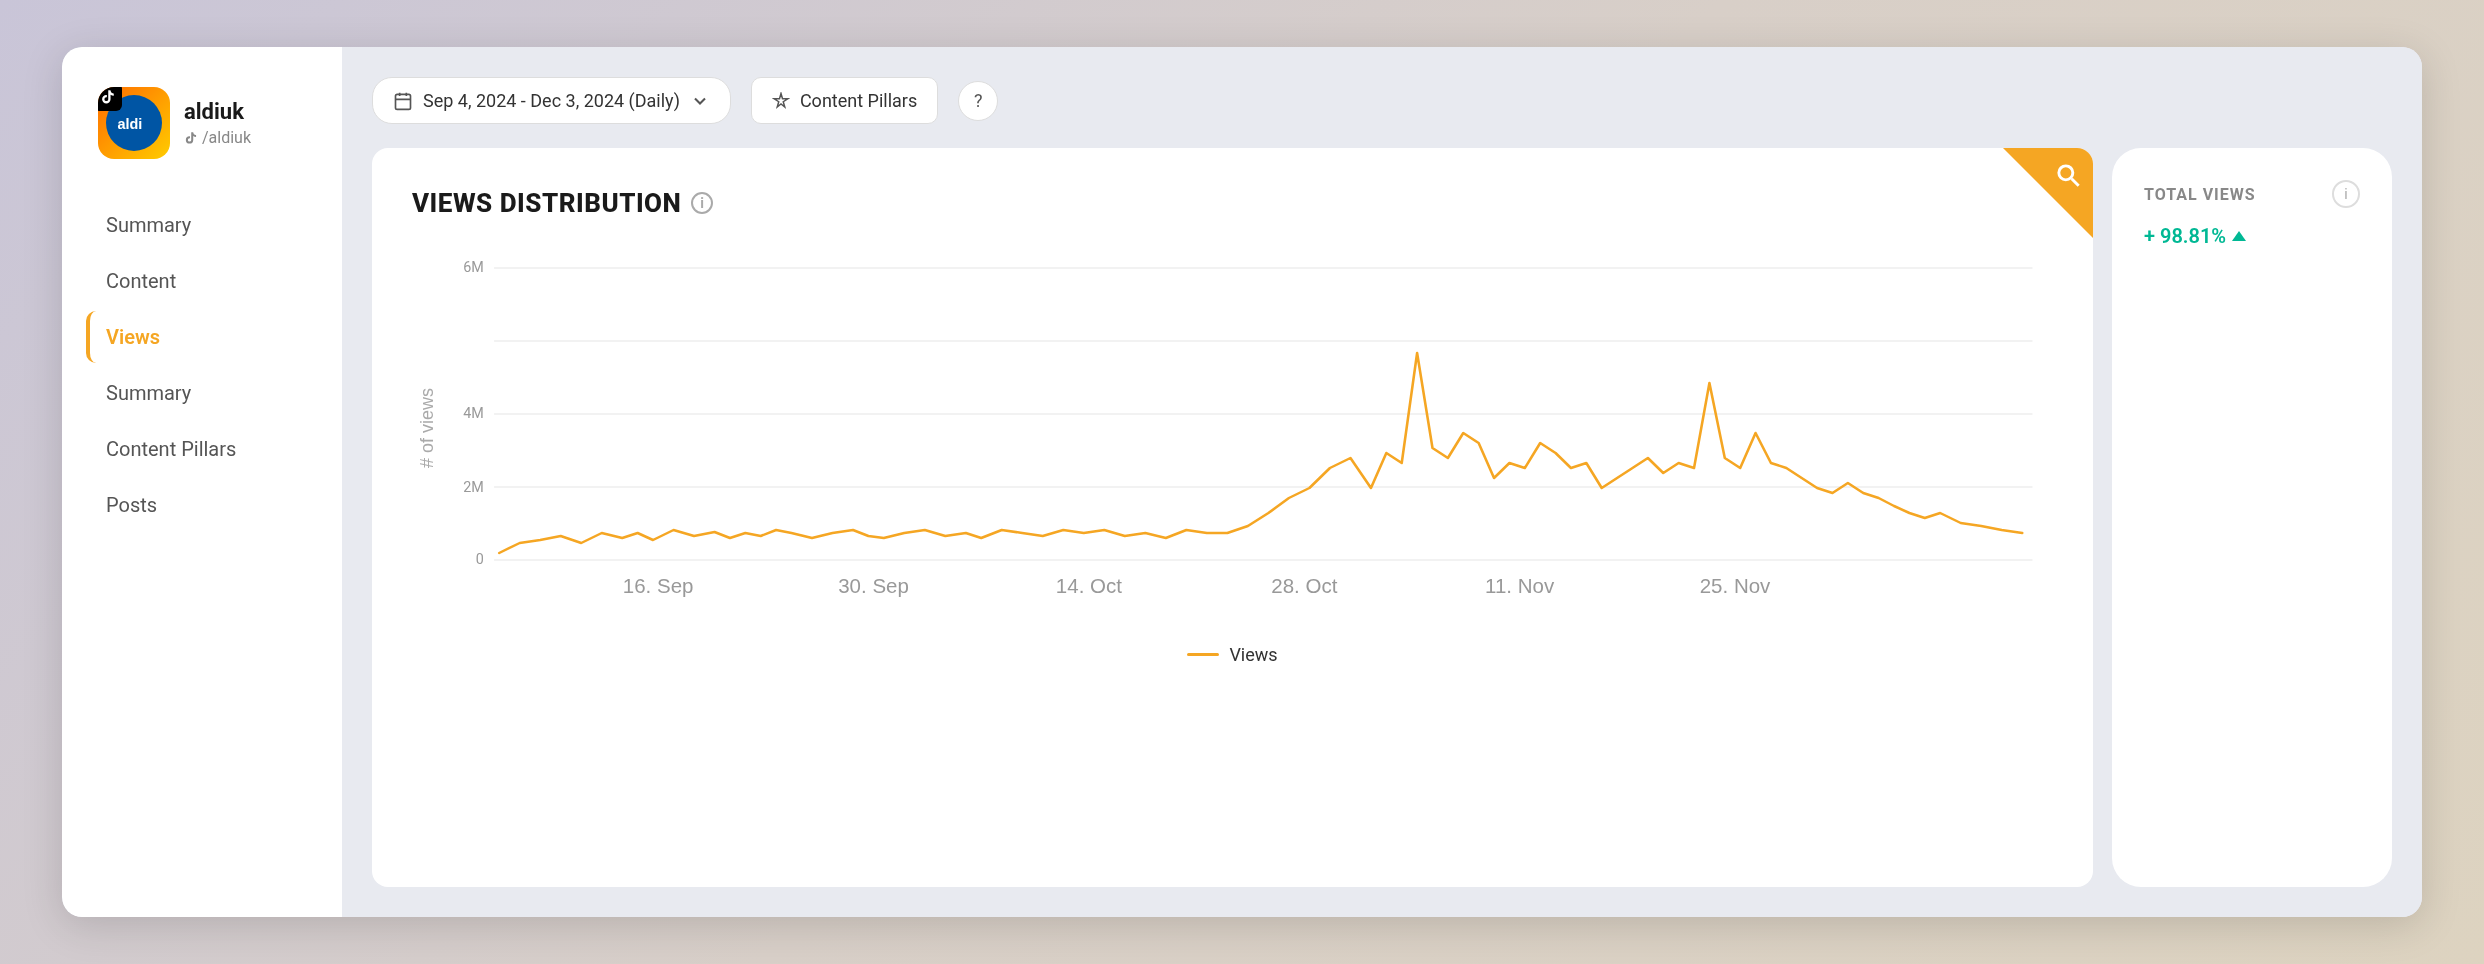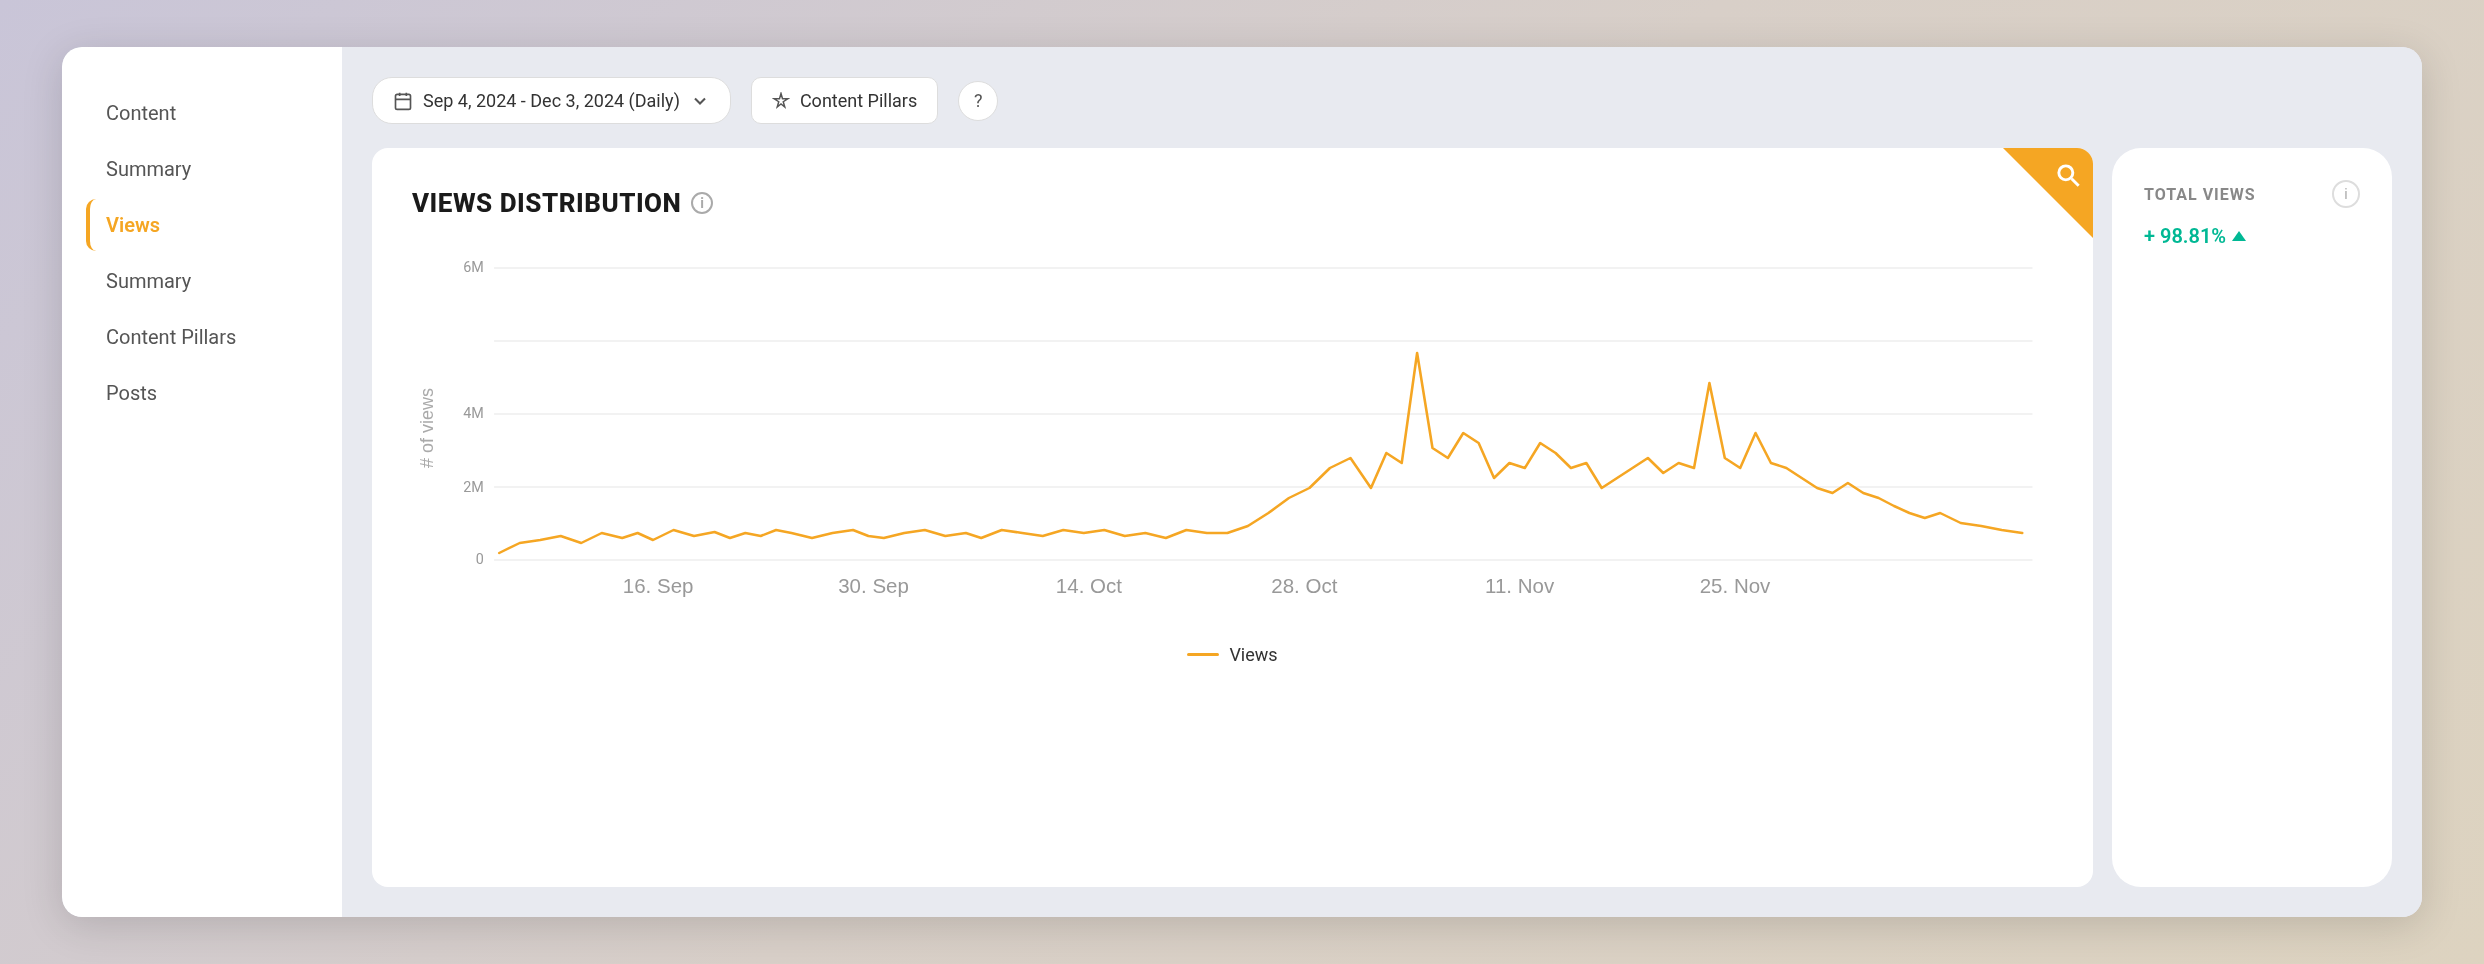--- a/index.html
+++ b/index.html
@@ -304,23 +304,46 @@
       fill: #999;
       font-family: -apple-system, BlinkMacSystemFont, 'Segoe UI', Roboto, sans-serif;
     }
   </style>
 </head>
 <body>
 
 <div class="app-container">
 
   <div class="sidebar">
+    <div class="sidebar-profile">
+      <div class="profile-logo">
+        <div class="tiktok-icon-wrapper">
+          <svg viewBox="0 0 24 24" width="16" height="16" fill="white">
+            <path d="M19.59 6.69a4.83 4.83 0 0 1-3.77-4.25V2h-3.45v13.67a2.89 2.89 0 0 1-2.88 2.5 2.89 2.89 0 0 1-2.89-2.89 2.89 2.89 0 0 1 2.89-2.89c.28 0 .54.04.79.1V9.01a6.33 6.33 0 0 0-.79-.05 6.34 6.34 0 0 0-6.34 6.34 6.34 6.34 0 0 0 6.34 6.34 6.34 6.34 0 0 0 6.33-6.34V8.69a8.27 8.27 0 0 0 4.84 1.56V6.8a4.85 4.85 0 0 1-1.07-.11z"></path>
+          </svg>
+        </div>
+        <div class="profile-logo-inner">
+          <svg viewBox="0 0 50 30" fill="white">
+            <text x="2" y="24" font-size="20" font-weight="900" font-family="Arial">aldi</text>
+          </svg>
+        </div>
+      </div>
+      <div class="profile-info">
+        <span class="profile-name">aldiuk</span>
+        <span class="profile-handle">
+          <svg width="14" height="14" viewBox="0 0 24 24" fill="#888">
+              <path d="M19.59 6.69a4.83 4.83 0 0 1-3.77-4.25V2h-3.45v13.67a2.89 2.89 0 0 1-2.88 2.5 2.89 2.89 0 0 1-2.89-2.89 2.89 2.89 0 0 1 2.89-2.89c.28 0 .54.04.79.1V9.01a6.33 6.33 0 0 0-.79-.05 6.34 6.34 0 0 0-6.34 6.34 6.34 6.34 0 0 0 6.34 6.34 6.34 6.34 0 0 0 6.33-6.34V8.69a8.27 8.27 0 0 0 4.84 1.56V6.8a4.85 4.85 0 0 1-1.07-.11z"></path>
+            </svg>
+          <span>/aldiuk</span>
+        </span>
+      </div>
+    </div>
     <nav class="nav-items">
+      <div class="nav-item">Summary</div>
       <div class="nav-item">Content</div>
-      <div class="nav-item">Summary</div>
       <div class="nav-item active" style="color: rgb(245, 166, 35); border-left-color: rgb(245, 166, 35);">Views</div>
       <div class="nav-item">Summary</div>
       <div class="nav-item">Content Pillars</div>
       <div class="nav-item">Posts</div>
     </nav>
   </div>
 
   <div class="main-content">
 
     <div class="header-bar">

